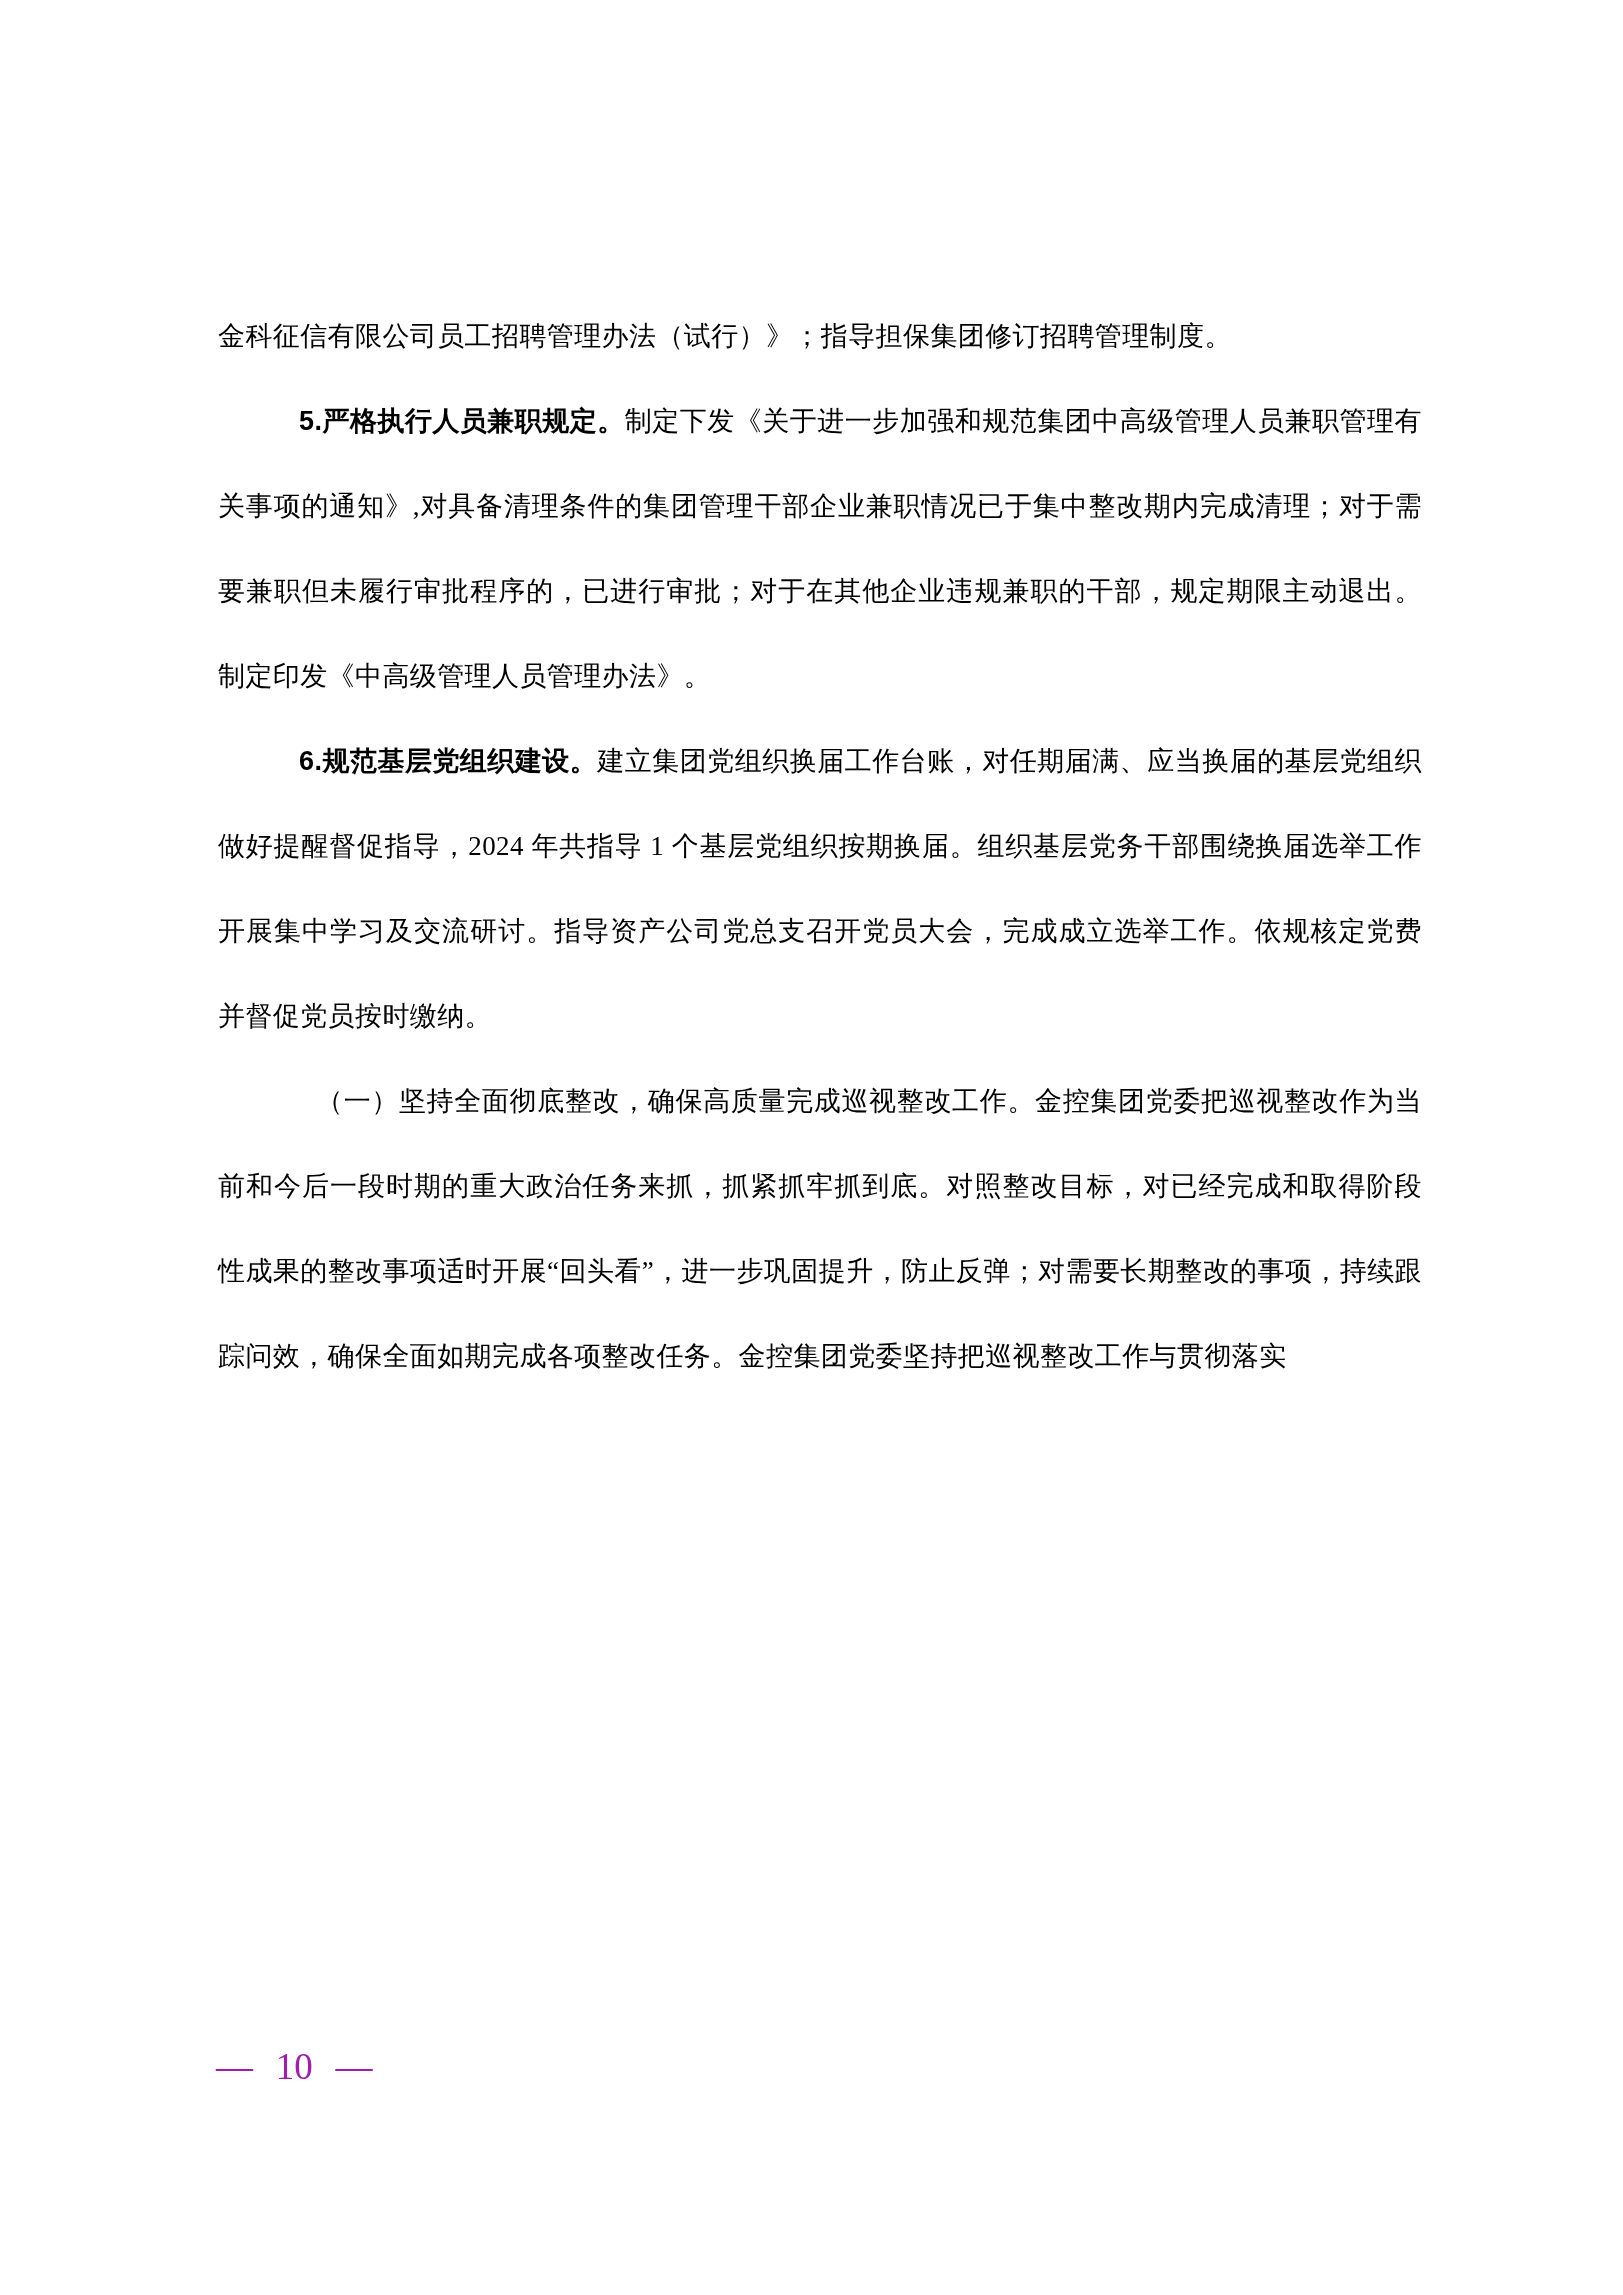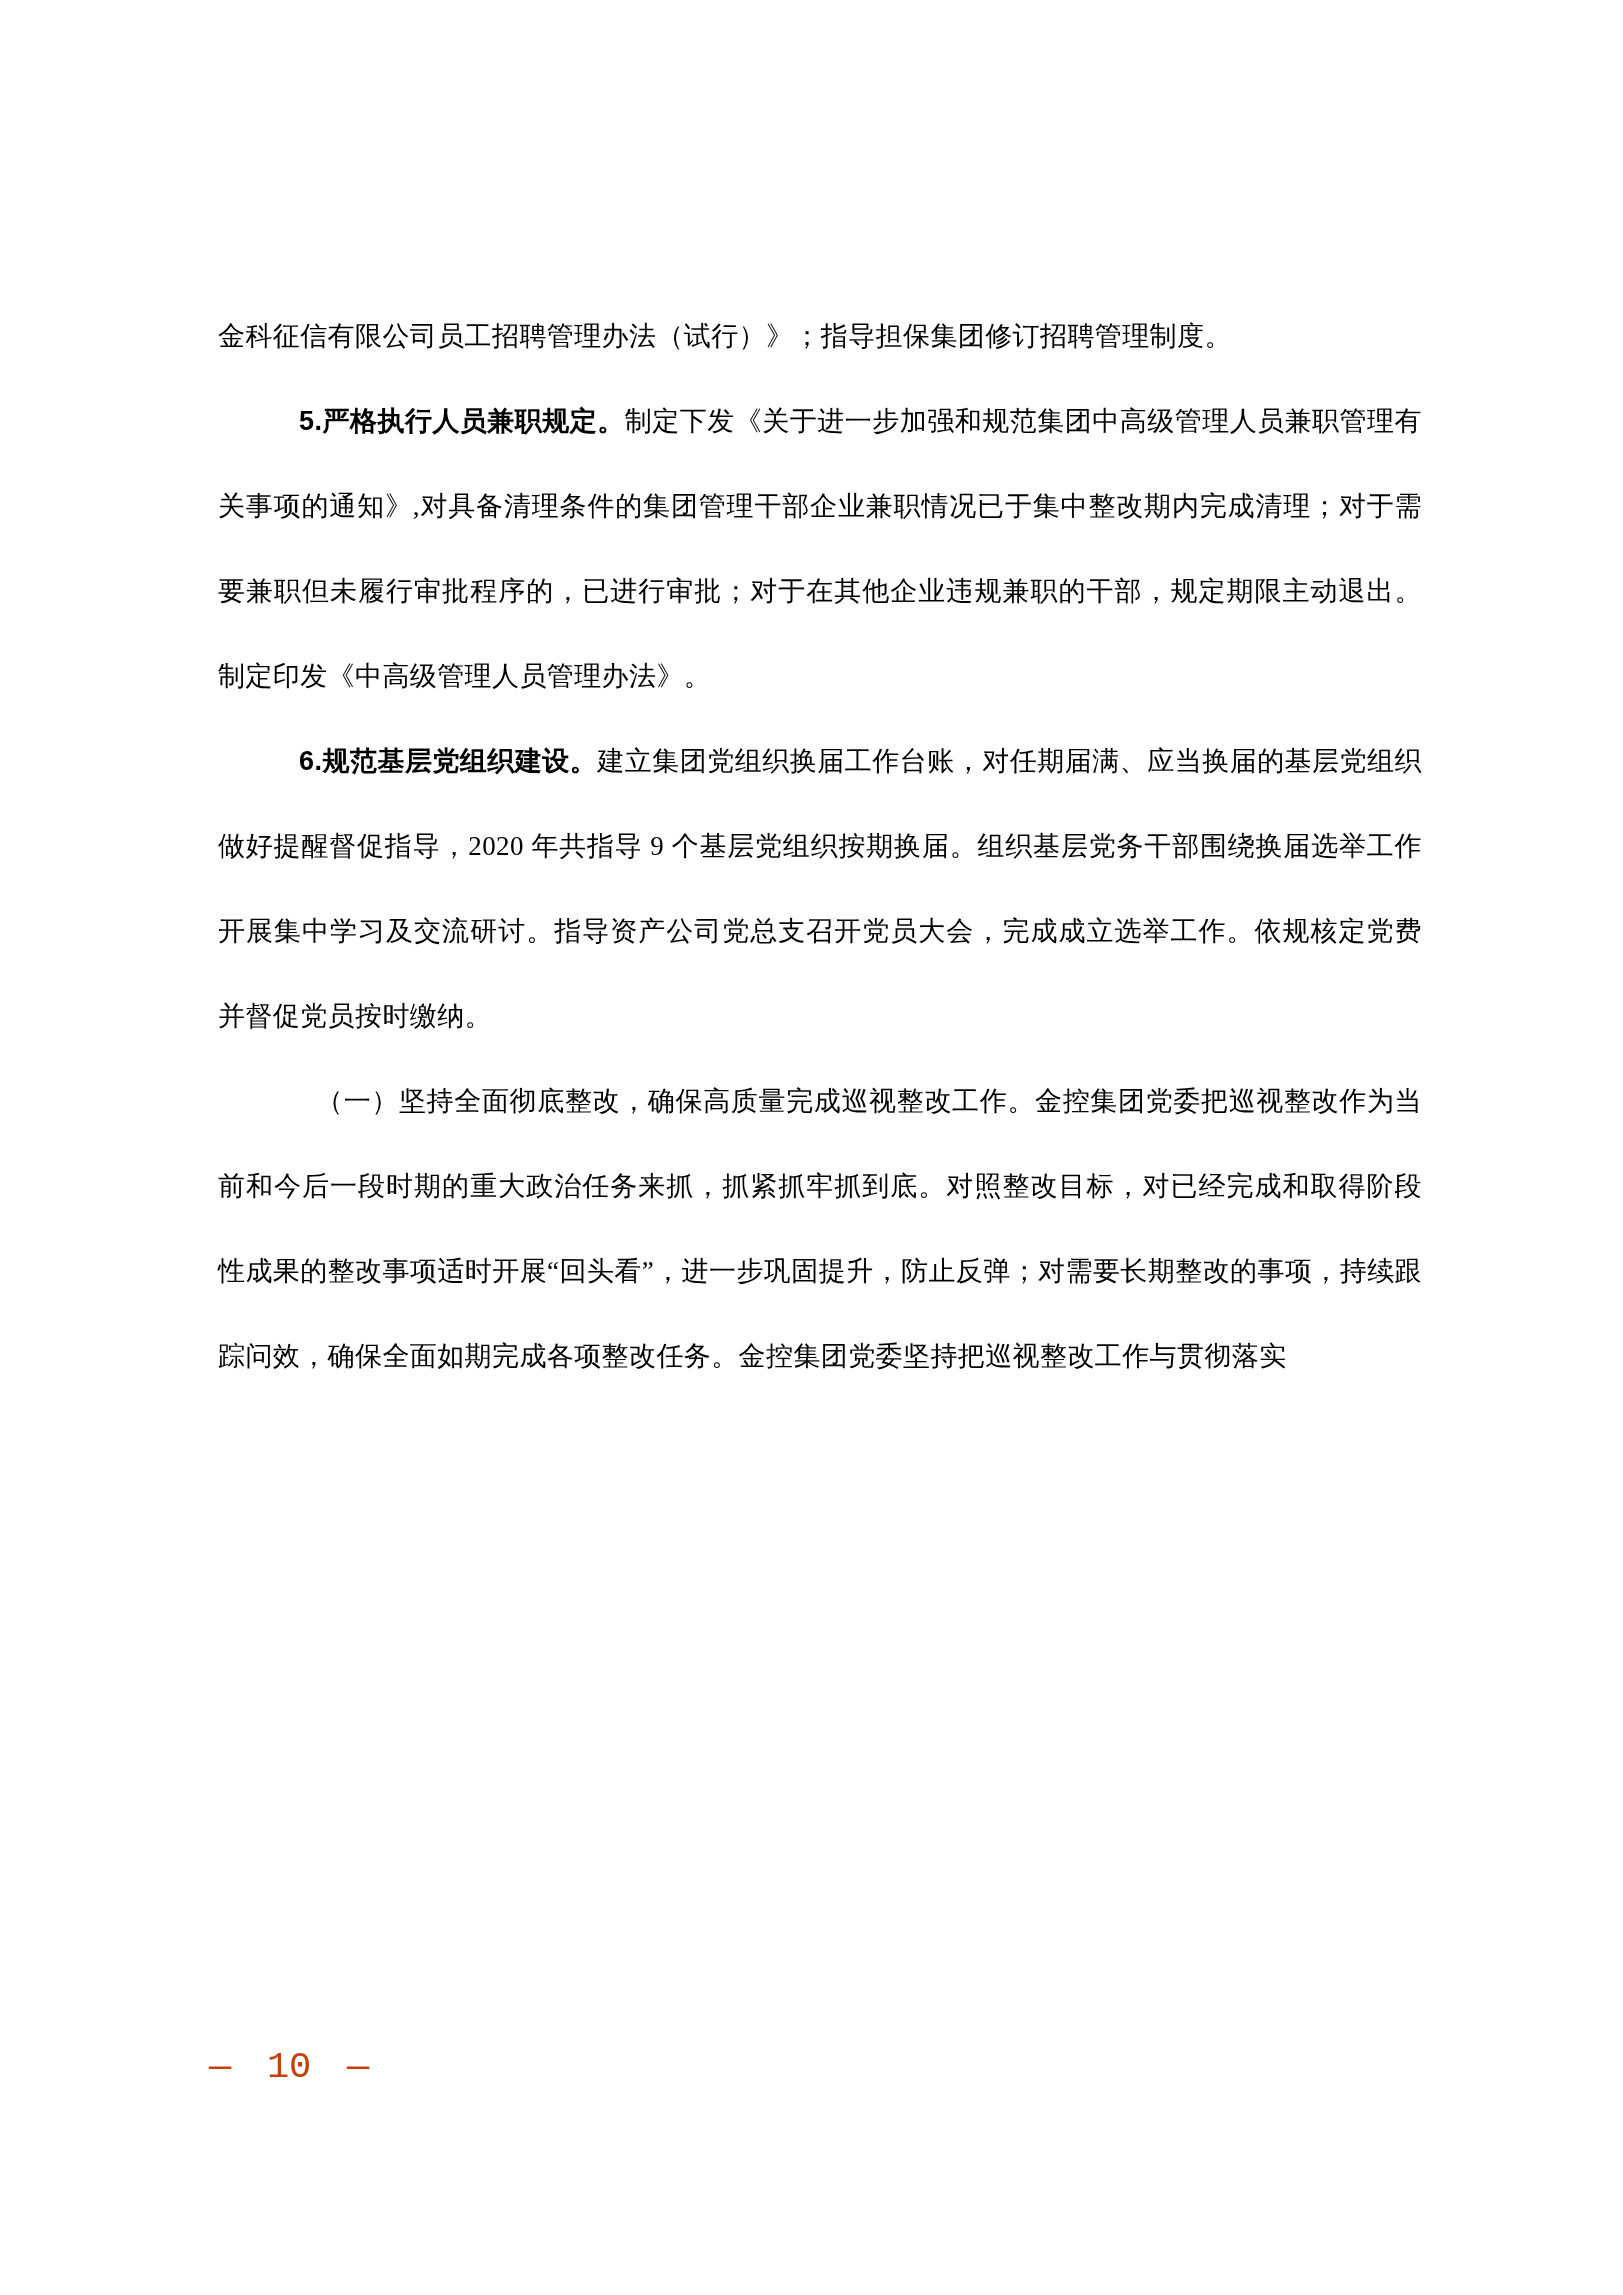--- a/index.html
+++ b/index.html
@@ -41,34 +41,34 @@
     font-family: "Liberation Sans", "DejaVu Sans", sans-serif;
     font-weight: 700;
   }
   .lead-kai {
     font-family: "Liberation Serif", "DejaVu Serif", serif;
     font-weight: 400;
     margin-left: 17px;
   }
   .page-number {
     position: absolute;
-    left: 209px;
+    left: 216px;
     top: 2046px;
-    font-family: Liberation Mono, monospace;
+    font-family: Liberation Serif, serif;
     font-size: 37px;
     line-height: 42px;
-    color: #c2410c;
+    color: #a21caf;
     word-spacing: 13.5px;
   }
 </style>
 </head>
 <body>
 
 <div class="page">
   <div class="doc">
       <div class="para continuation"><span>金科征信有限公司员工招聘管理办法（试行）》；指导担保集团修订招聘管理制度。</span></div>
       <div class="para indent"><span class="lead-hei">5.严格执行人员兼职规定。</span><span>制定下发《关于进一步加强和规范集团中高级管理人员兼职管理有关事项的通知》,对具备清理条件的集团管理干部企业兼职情况已于集中整改期内完成清理；对于需要兼职但未履行审批程序的，已进行审批；对于在其他企业违规兼职的干部，规定期限主动退出。制定印发《中高级管理人员管理办法》。</span></div>
-      <div class="para indent"><span class="lead-hei">6.规范基层党组织建设。</span><span>建立集团党组织换届工作台账，对任期届满、应当换届的基层党组织做好提醒督促指导，2020 年共指导 9 个基层党组织按期换届。组织基层党务干部围绕换届选举工作开展集中学习及交流研讨。指导资产公司党总支召开党员大会，完成成立选举工作。依规核定党费并督促党员按时缴纳。</span></div>
+      <div class="para indent"><span class="lead-hei">6.规范基层党组织建设。</span><span>建立集团党组织换届工作台账，对任期届满、应当换届的基层党组织做好提醒督促指导，2024 年共指导 1 个基层党组织按期换届。组织基层党务干部围绕换届选举工作开展集中学习及交流研讨。指导资产公司党总支召开党员大会，完成成立选举工作。依规核定党费并督促党员按时缴纳。</span></div>
       <div class="para indent"><span class="lead-kai">（一）坚持全面彻底整改，确保高质量完成巡视整改工作。</span><span>金控集团党委把巡视整改作为当前和今后一段时期的重大政治任务来抓，抓紧抓牢抓到底。对照整改目标，对已经完成和取得阶段性成果的整改事项适时开展“回头看”，进一步巩固提升，防止反弹；对需要长期整改的事项，持续跟踪问效，确保全面如期完成各项整改任务。金控集团党委坚持把巡视整改工作与贯彻落实</span></div>
     </div>
   <div class="page-number">— 10 —</div>
 </div>
 
 
 </body></html>

